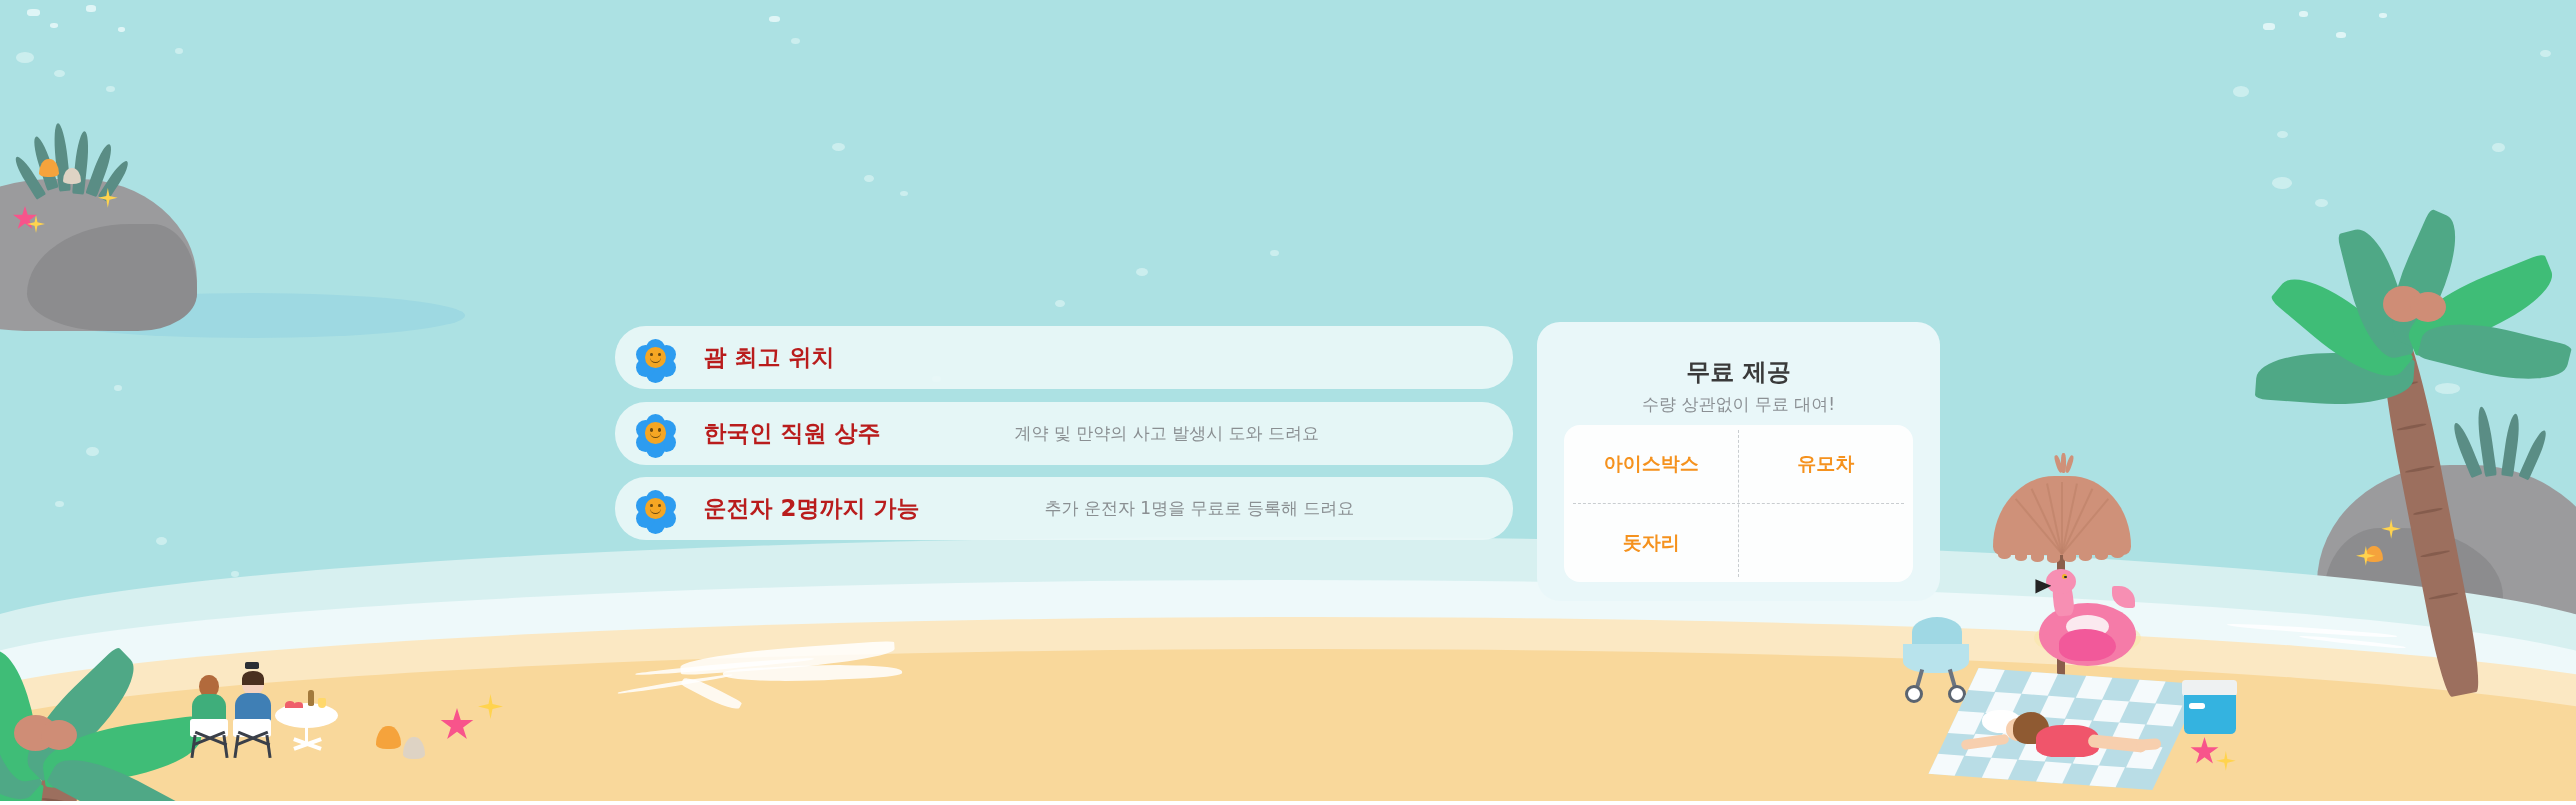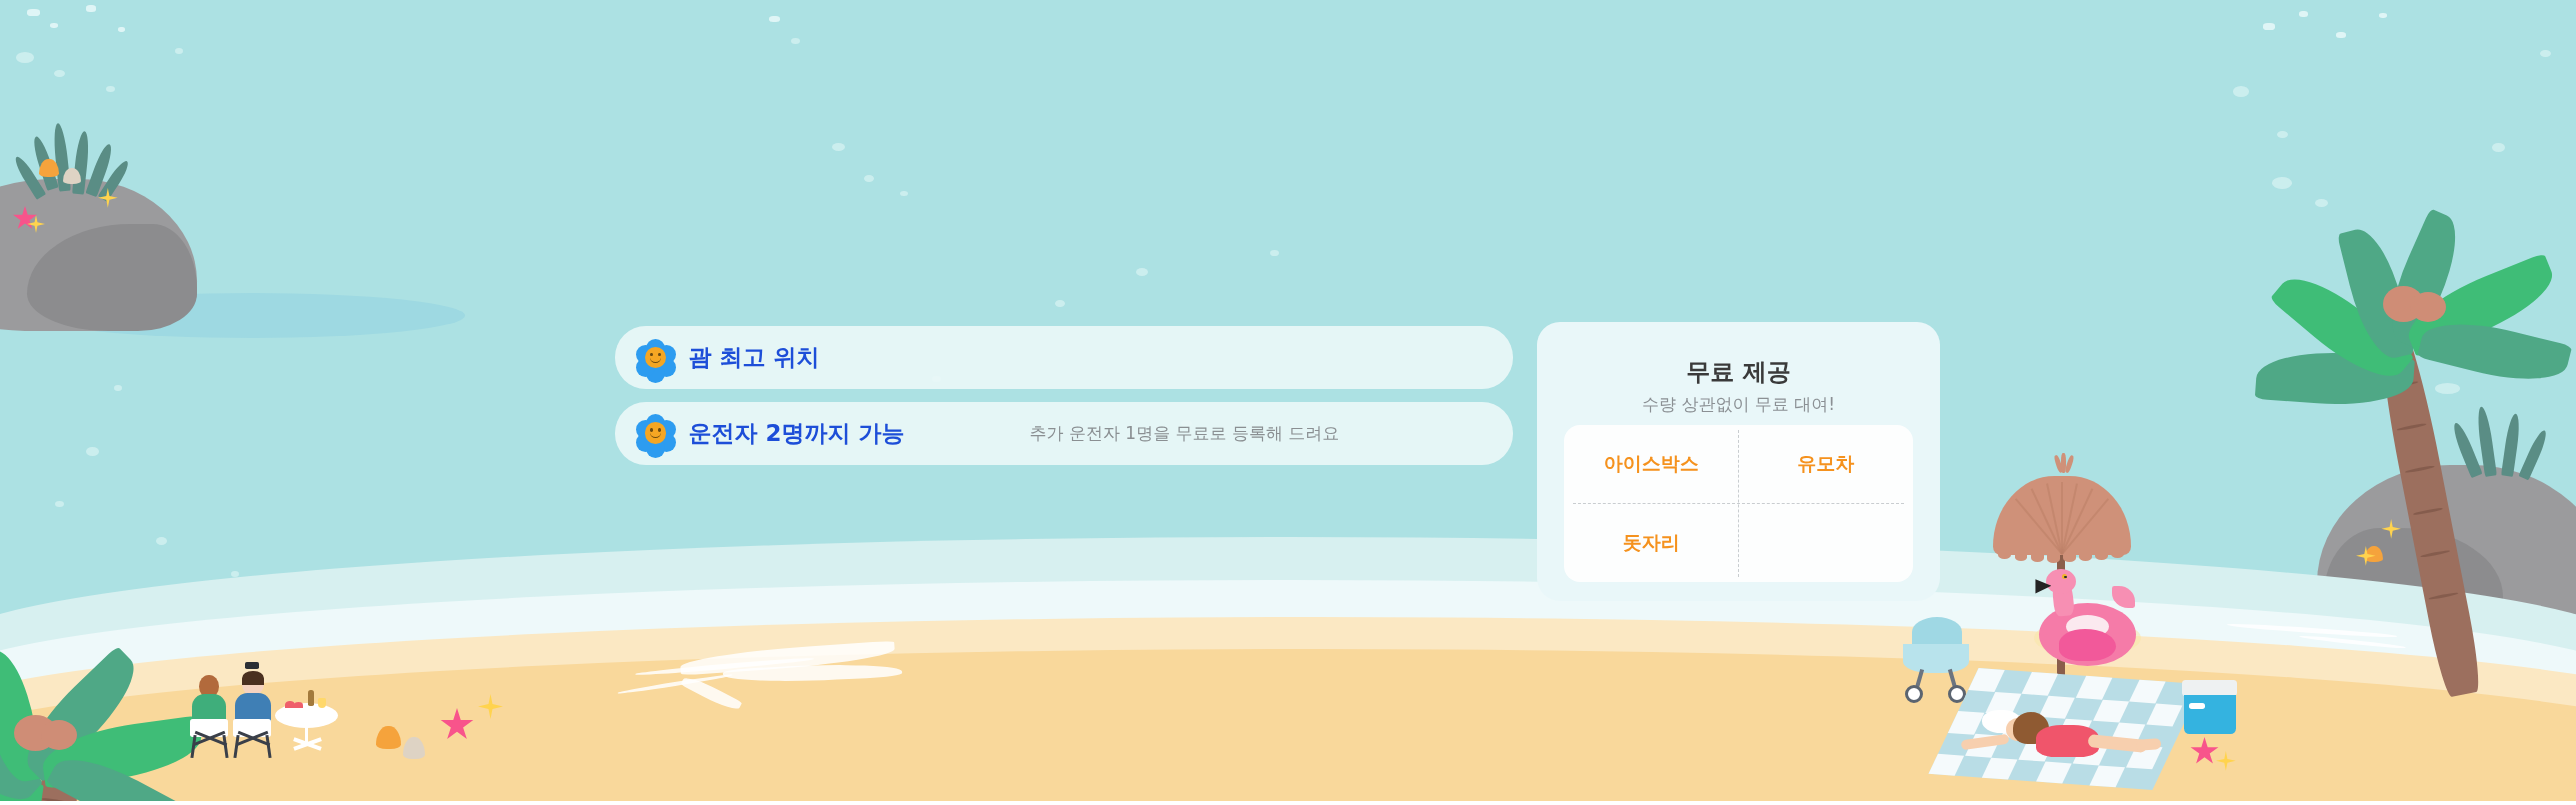--- a/index.html
+++ b/index.html
@@ -97,21 +97,21 @@
   .flower .p4{ left:9.4px; top:25px; }
   .flower .p5{ left:-0.9px; top:19px; }
   .flower .p6{ left:-0.9px; top:6.3px; }
   .flower .face { position:absolute; left:8px; top:8px; width:21.5px; height:21.5px;
                   background:#F5A623; border-radius:50%; }
   .flower .eye { position:absolute; width:2.7px; height:3.6px; background:#6b4a10; border-radius:50%; top:6.3px; }
   .flower .eye.l{ left:5.4px; } .flower .eye.r{ left:13.4px; }
   .flower .smile { position:absolute; left:5.4px; top:9.8px; width:10.7px; height:6.3px;
                    border-bottom:1.8px solid #6b4a10; border-radius:0 0 10.7px 10.7px; }
 
-  .blabel { margin-left:14px; font-size:23px; font-weight:bold; color:#1d4ed8; white-space:nowrap; }
+  .blabel { margin-left:29px; font-size:23px; font-weight:bold; color:#b91c1c; white-space:nowrap; }
   .bdesc  { font-size:17px; color:#8a8f92; white-space:nowrap; }
 
   .brow.r1 .bdesc { margin-left:12.5px; }
   .brow.r2 .bdesc { margin-left:134px; }
   .brow.r3 .bdesc { margin-left:19.7px; }
   .brow.r4 .bdesc { margin-left:125px; }
 
   
   .freecard {
     position:absolute; left:1537px; top:322px; width:403px; height:279px;
@@ -462,20 +462,37 @@
             <div class="petal p6"></div>
           <div class="face">
               <div class="eye l"></div>
               <div class="eye r"></div>
               <div class="smile"></div>
             </div>
         </div>
         <div class="blabel">괌 최고 위치</div>
       </div>
 
+      <div class="brow r2">
+        <div class="flower">
+          <div class="petal p1"></div>
+            <div class="petal p2"></div>
+            <div class="petal p3"></div>
+          <div class="petal p4"></div>
+            <div class="petal p5"></div>
+            <div class="petal p6"></div>
+          <div class="face">
+              <div class="eye l"></div>
+              <div class="eye r"></div>
+              <div class="smile"></div>
+            </div>
+        </div>
+        <div class="blabel">한국인 직원 상주</div>
+        <div class="bdesc">계약 및 만약의 사고 발생시 도와 드려요</div>
+      </div>
 
 
       <div class="brow r4">
         <div class="flower">
           <div class="petal p1"></div>
             <div class="petal p2"></div>
             <div class="petal p3"></div>
           <div class="petal p4"></div>
             <div class="petal p5"></div>
             <div class="petal p6"></div>

